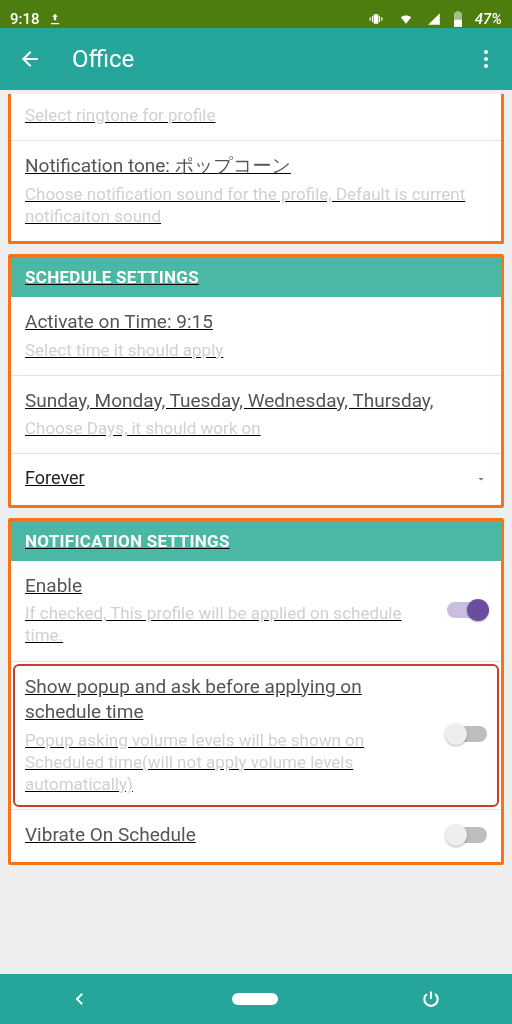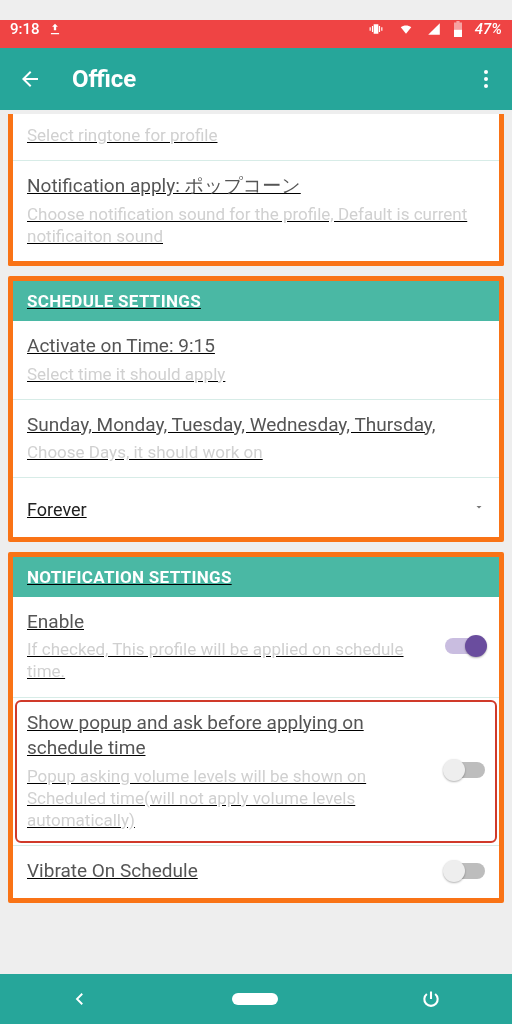--- a/index.html
+++ b/index.html
@@ -1,37 +1,37 @@
 <!DOCTYPE html>
 <html><head>
 <meta charset="utf-8">
 <style>
   * { box-sizing: border-box; margin: 0; padding: 0; }
   html, body { width: 512px; height: 1024px; overflow: hidden; }
   body { font-family: Roboto, Arial, sans-serif; background: #eeeeee; }
 
   .status-bar {
-    height: 28px; background: #ef4444; color: #fff;
-    display: flex; align-items: flex-start; padding: 0 10px;
-    font-size: 15px; font-weight: 500; margin-top: 20px;
+    height: 28px; background: #4d7c0f; color: #fff;
+    display: flex; align-items: flex-end; padding: 0 10px;
+    font-size: 15px; font-weight: 500;
   }
   .status-left { display: flex; align-items: center; gap: 8px; }
   .status-right { margin-left: auto; display: flex; align-items: center; gap: 12px; font-style: italic; }
 
   .app-bar {
     height: 62px; background: #26a69a; color: #fff;
     display: flex; align-items: center; padding: 0 14px 0 18px;
   }
-  .app-title { font-size: 24px; font-weight: 700; margin-left: 30px; }
+  .app-title { font-size: 24px; font-weight: 400; margin-left: 30px; }
   .app-menu { margin-left: auto; }
 
   .content { padding: 0 8px; text-decoration: underline; }
 
   .card {
-    border: 5px solid #f97316; background: #fff; border-radius: 2px;
+    border: 3px solid #f97316; background: #fff; border-radius: 2px;
     margin-top: 10px;
   }
   .card-first { margin-top: 4px; border-top: none; border-top-left-radius:0; border-top-right-radius:0; }
   .card-header {
     background: #4ab8a4; color: #fff; font-weight: 700;
     font-size: 17px; padding: 10px 14px; letter-spacing: 0.3px;
   }
   .row {
     padding: 12px 14px 14px; border-top: 1px solid #d7ece7;
     display: flex; align-items: center; position: relative;
@@ -128,21 +128,21 @@
 <div class="content">
 
   <div class="card card-first">
     <div class="row" style="padding-top:6px;">
       <div class="row-text">
         <div class="row-sub">Select ringtone for profile</div>
       </div>
     </div>
     <div class="row">
       <div class="row-text">
-        <div class="row-title">Notification apply: ポップコーン</div>
+        <div class="row-title">Notification tone: ポップコーン</div>
         <div class="row-sub">Choose notification sound for the profile, Default is current notificaiton sound</div>
       </div>
     </div>
   </div>
 
   <div class="card">
     <div class="card-header">SCHEDULE SETTINGS</div>
     <div class="row">
       <div class="row-text">
         <div class="row-title">Activate on Time: 9:15</div>
@@ -151,21 +151,21 @@
     </div>
     <div class="row">
       <div class="row-text">
         <div class="row-title">Sunday, Monday, Tuesday, Wednesday, Thursday,</div>
         <div class="row-sub">Choose Days, it should work on</div>
       </div>
     </div>
     <div class="row">
       <div class="row-text">
         <div class="row-title dropdown-title" style="display:flex;align-items:center;">
-          <span style="flex:1;margin-top:8px;">Forever</span>
+          <span style="flex:1;">Forever</span>
           <span class="caret">
             <svg width="12" height="12" viewBox="0 0 24 24" fill="#777">
                 <path d="M7 10l5 5 5-5z"></path>
               </svg>
           </span>
         </div>
       </div>
     </div>
   </div>
 

